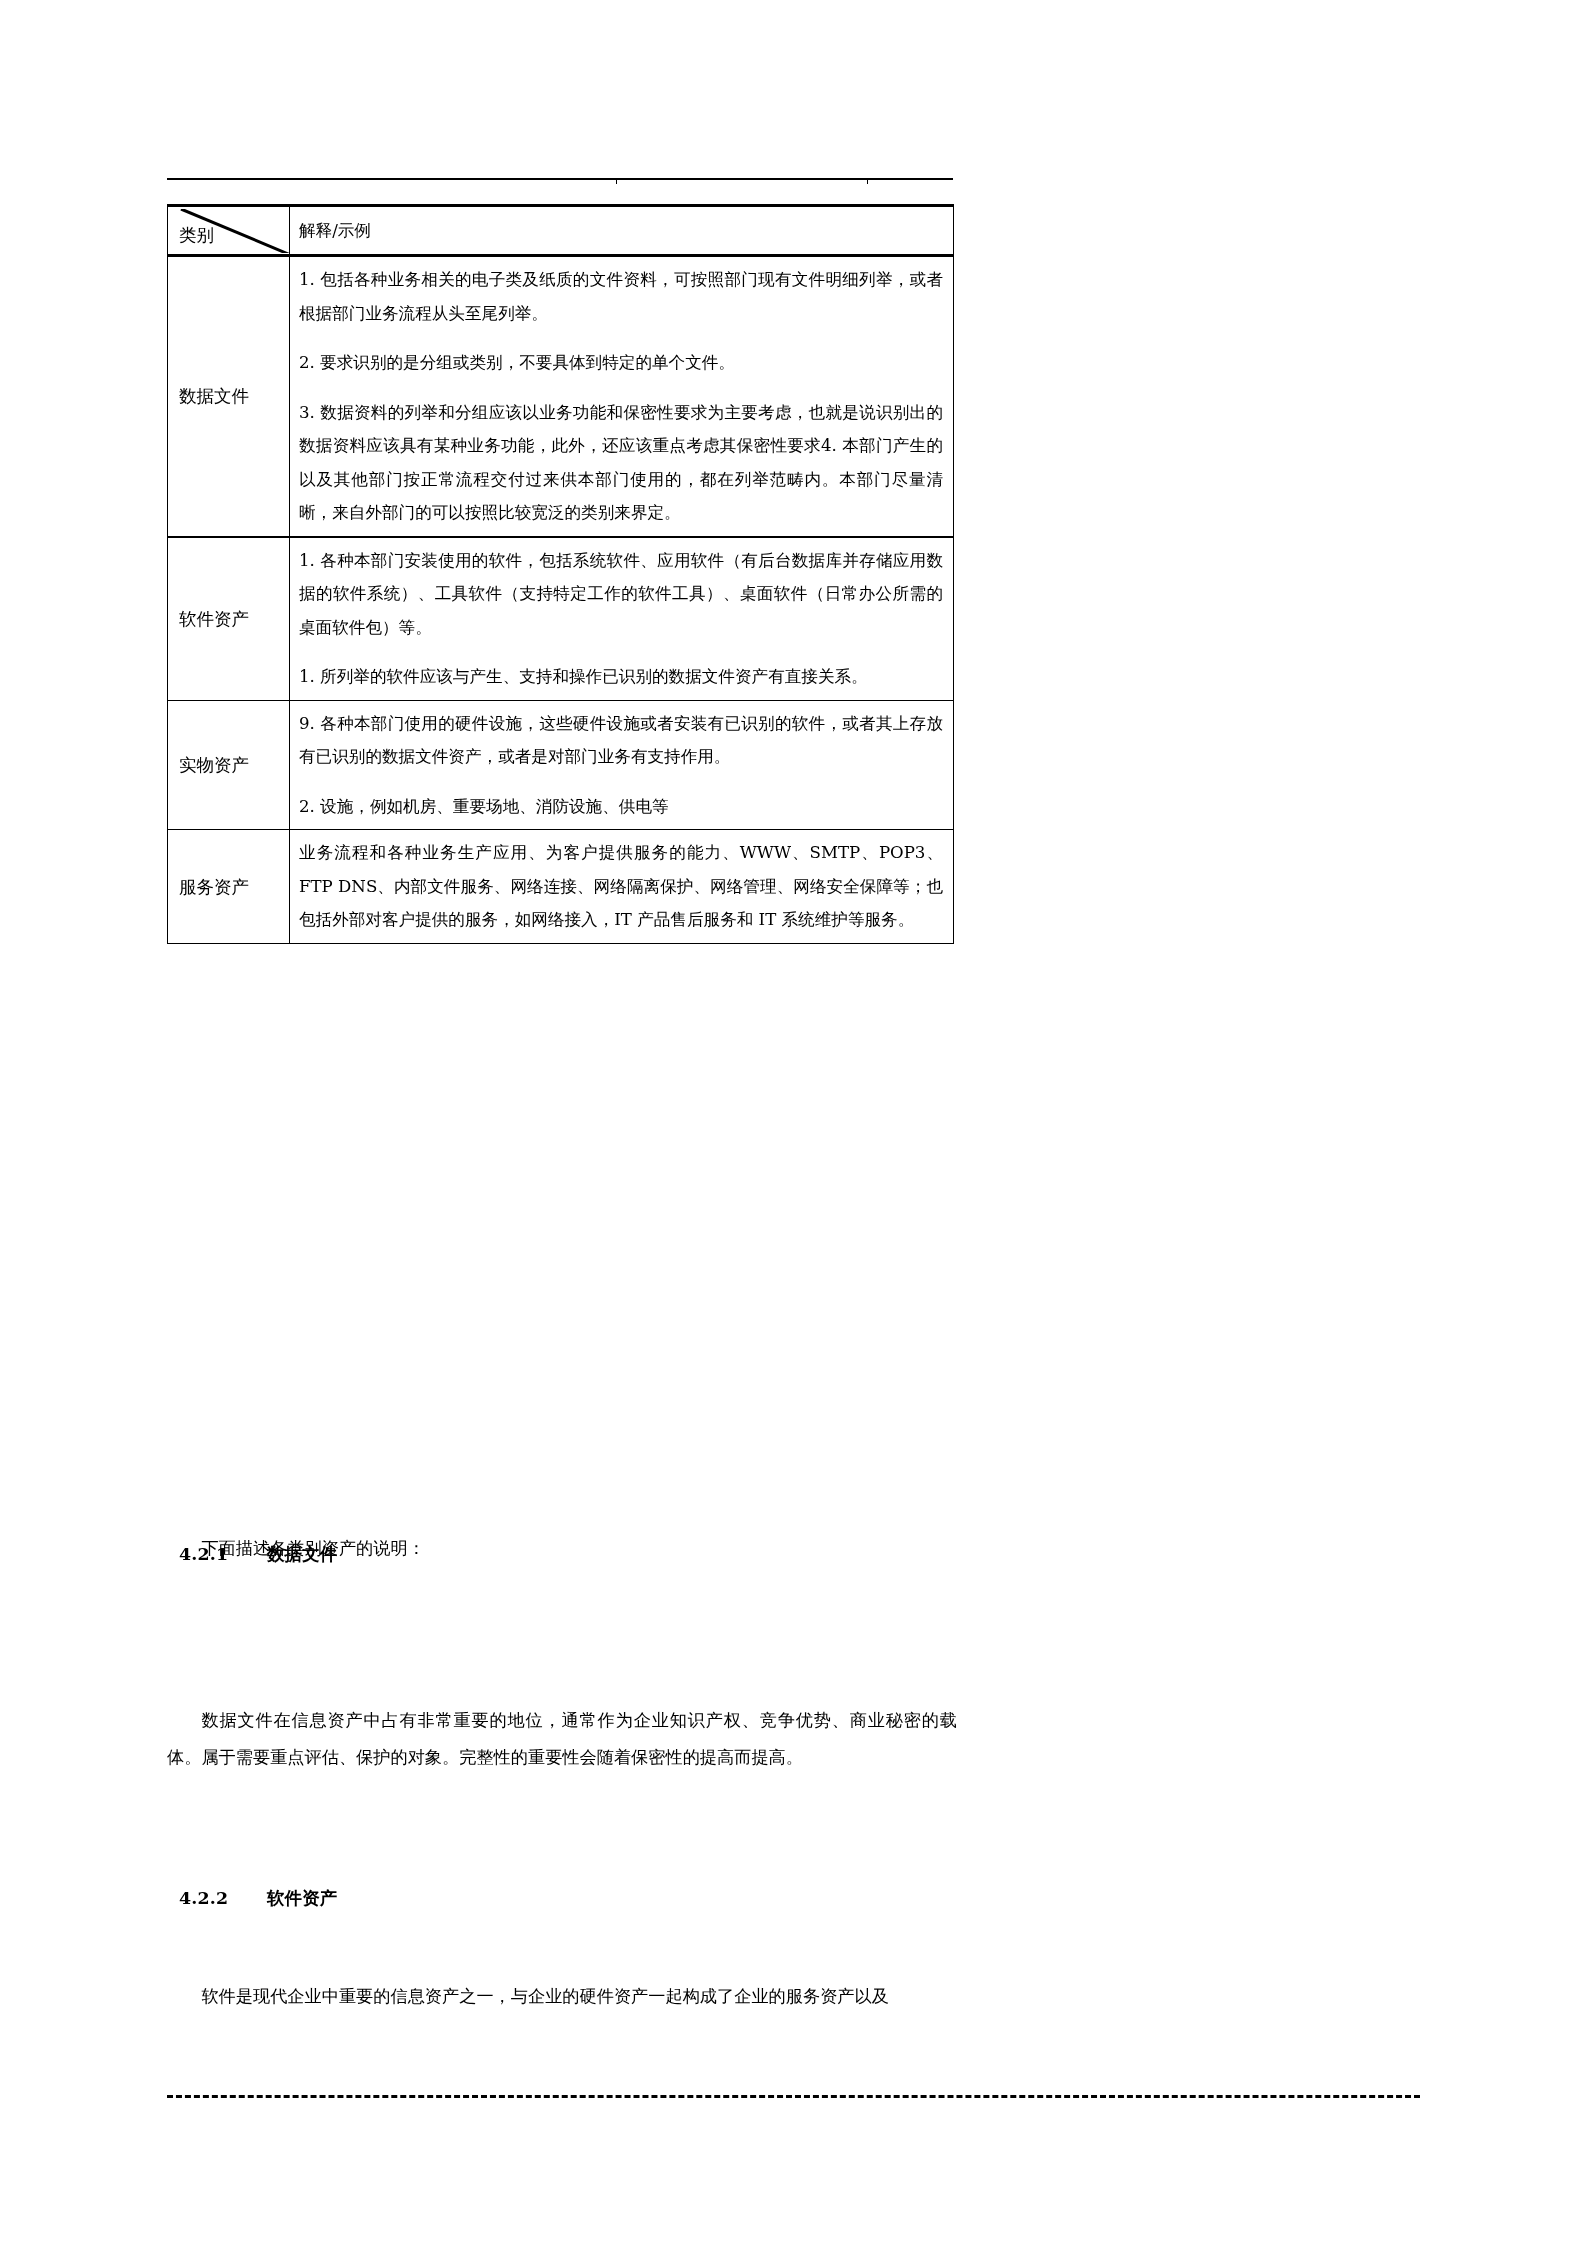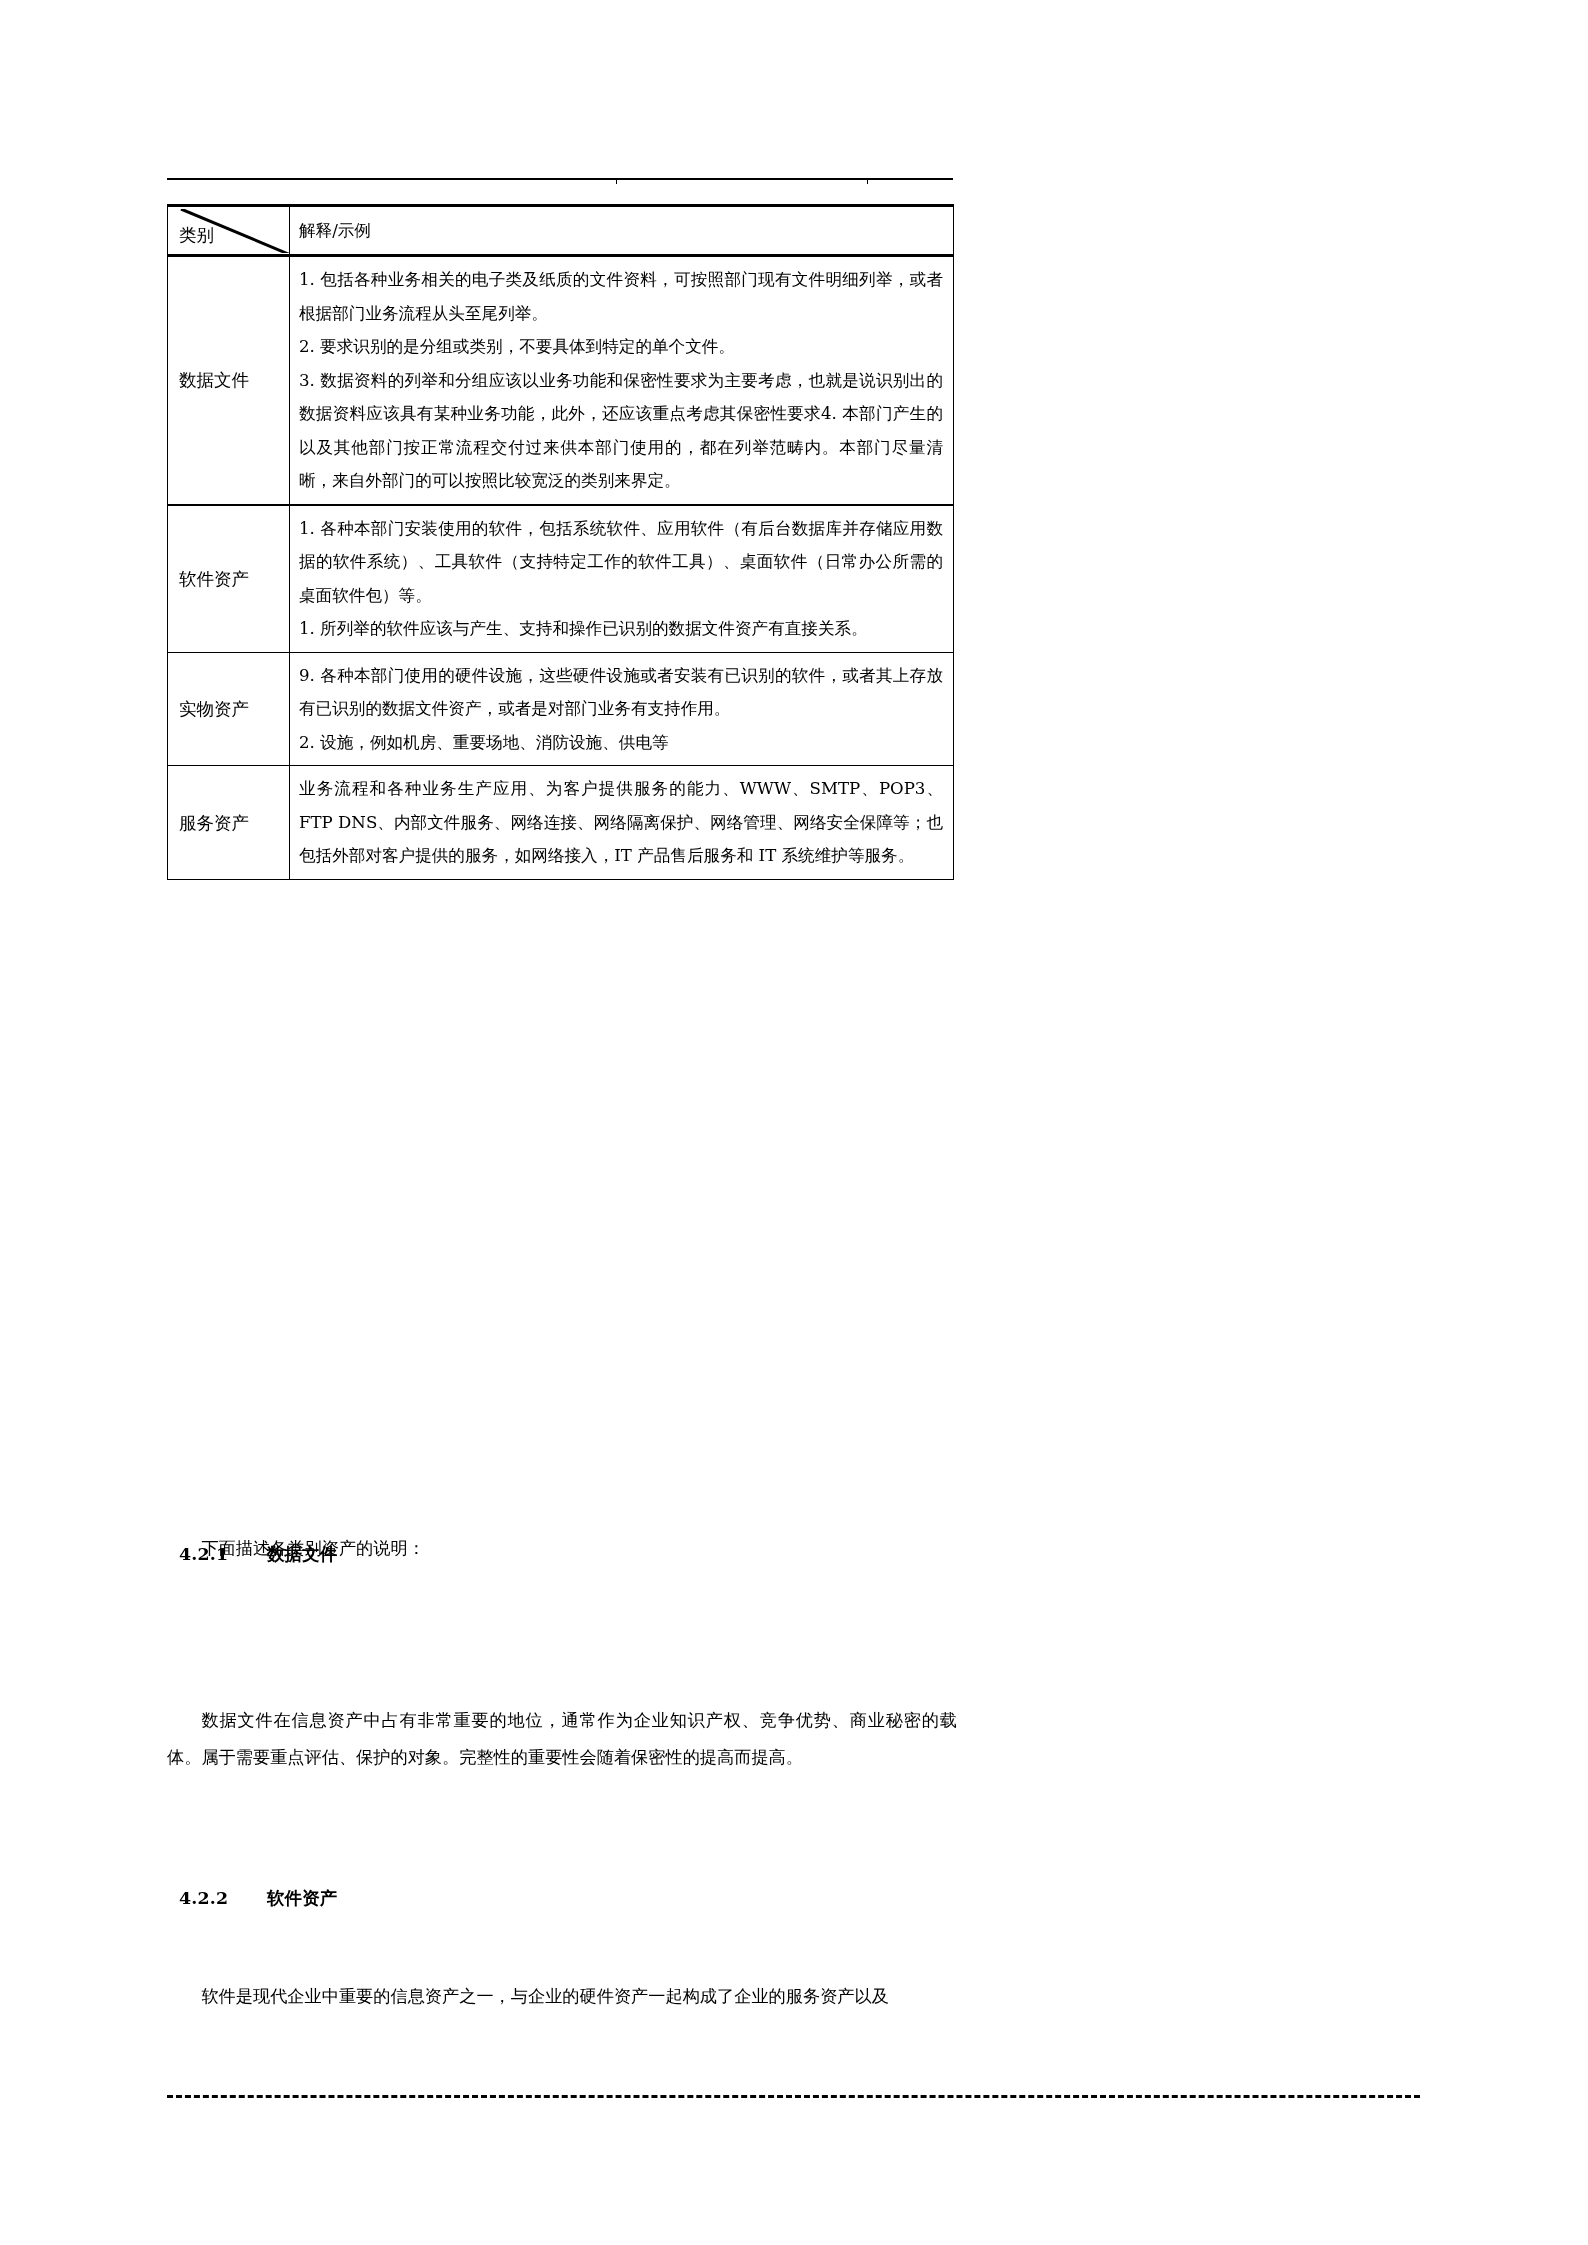--- a/index.html
+++ b/index.html
@@ -103,21 +103,21 @@
   .head-desc {
     font-size: 17.5px;
     padding: 12px 10px 12px 9px !important;
     line-height: 1.4 !important;
   }
 
   .desc p {
     margin: 0;
   }
   .desc p + p {
-    margin-top: 0;
+    margin-top: 16px;
   }
 
   
   .body-note {
     position: absolute;
     left: 167px;
     width: 790px;
     font-size: 17.2px;
     line-height: 1.9;
   }

